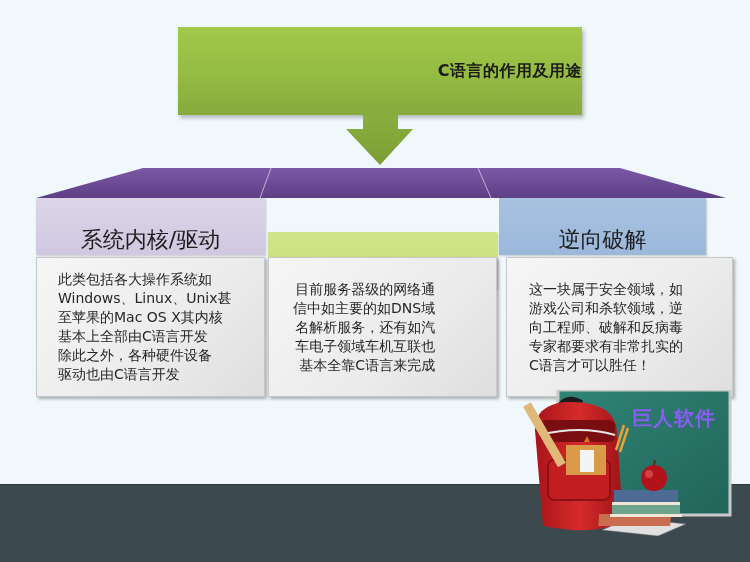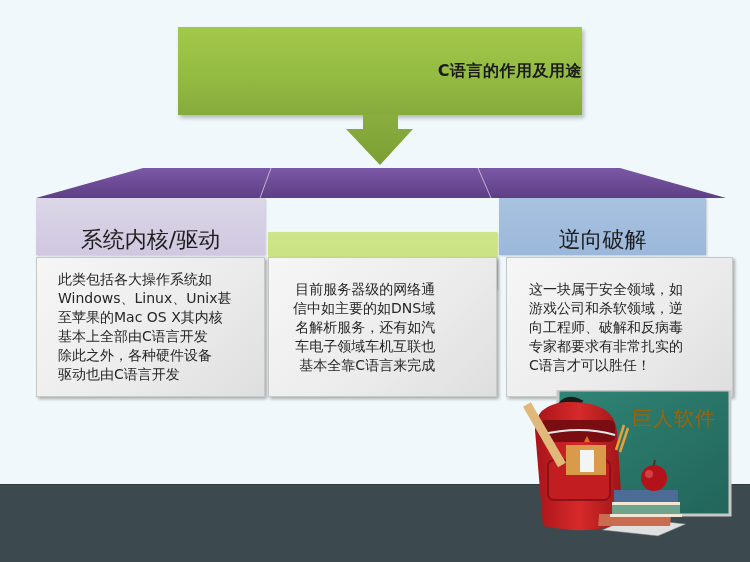--- a/index.html
+++ b/index.html
@@ -48,22 +48,22 @@
     margin: 0; font-size: 14px; line-height: 19px; color: #262626;
     white-space: pre-line;
   }
   .c1 { left: 36px; width: 229px; padding-left: 21px; }
   .c2 { left: 268px; width: 229px; padding-left: 24px; text-align: right; }
   .c3 { left: 499px; width: 227px; padding-left: 22px; margin-left: 7px; }
   .illustration {
     position: absolute; left: 510px; top: 390px; width: 240px; height: 172px;
   }
   .logo-text {
-    position: absolute; left: 632px; top: 405px; font-size: 20px; color: #a16207;
-    font-family: "DejaVu Serif", "Liberation Serif", serif; font-weight: normal;
+    position: absolute; left: 632px; top: 405px; font-size: 20px; color: #8b5cf6;
+    font-family: "DejaVu Serif", "Liberation Serif", serif; font-weight: bold;
     letter-spacing: 1px;
   }
 </style>
 </head>
 <body>
 
 <div class="dark-band"></div>
 
 <div class="title-box">
   <span class="title-text">C语言的作用及用途</span>

